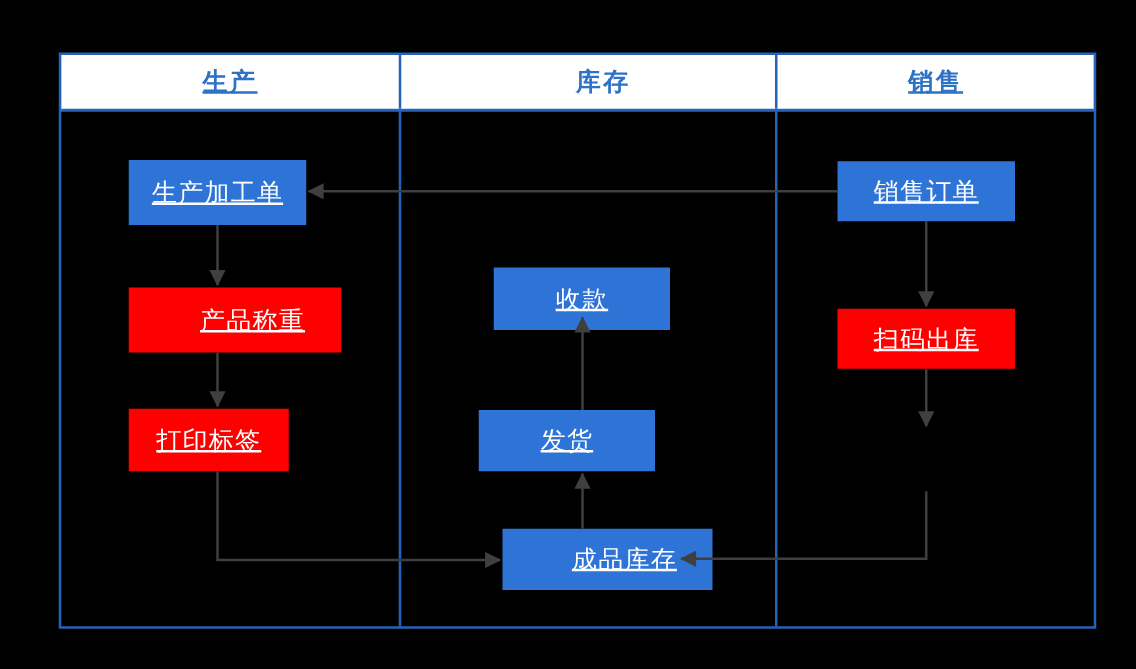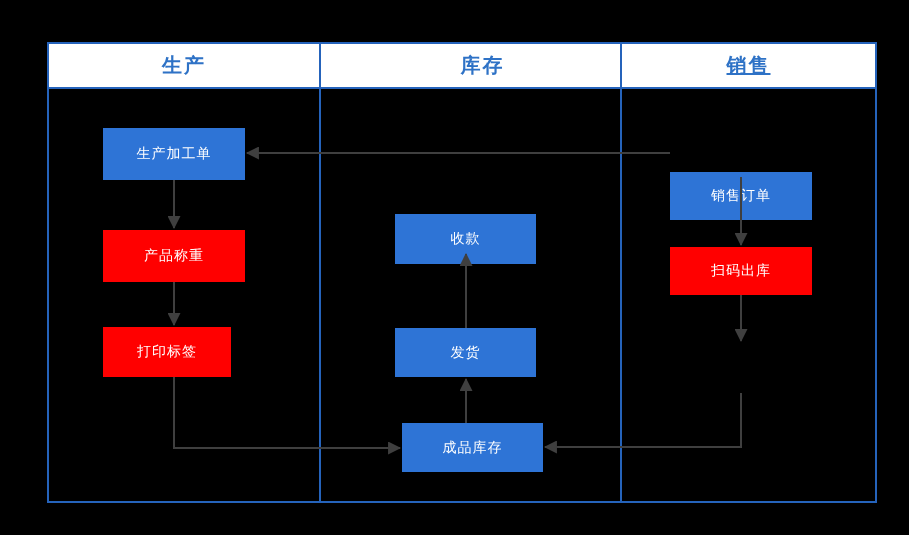--- a/index.html
+++ b/index.html
@@ -28,37 +28,37 @@
     border-bottom:2px solid var(--line-blue);box-sizing:border-box;
     display:flex;
   }
   .lane-header{
     display:flex;align-items:center;justify-content:center;
     font-size:20px;font-weight:bold;color:var(--header-text);
     box-sizing:border-box;letter-spacing:2px;
   }
   .lane-body-row{flex:1;display:flex;}
   .lane-body{box-sizing:border-box;}
-  .c1{width:272px;flex:0 0 272px;border-right:2px solid var(--line-blue);}
+  .c1{width:272px;flex:0 0 272px;border-right:2px solid var(--line-blue);text-decoration:underline;}
   .c2{width:277px;flex:0 0 277px;border-right:2px solid var(--line-blue);margin-left:24px;}
   .c3{flex:1;text-decoration:underline;}
   
   .node{
     position:absolute;display:flex;align-items:center;justify-content:center;
-    color:var(--node-text);font-size:14px;letter-spacing:1px;z-index:3;
+    color:var(--node-text);font-size:20px;letter-spacing:1px;z-index:3;text-decoration:underline;
   }
   .blue{background:var(--node-blue);}
   .red{background:var(--node-red);}
   .n-production{left:103px;top:128px;width:142px;height:52px;}
-  .n-weigh{left:103px;top:230px;width:142px;height:52px;}
+  .n-weigh{left:103px;top:230px;width:142px;height:52px;padding-left:28px;}
   .n-print{left:103px;top:327px;width:128px;height:50px;}
   .n-payment{left:395px;top:202px;width:141px;height:50px;margin-top:12px;}
-  .n-ship{left:395px;top:328px;width:141px;height:49px;}
-  .n-inventory{left:402px;top:423px;width:141px;height:49px;}
-  .n-salesorder{left:670px;top:129px;width:142px;height:48px;margin-top:43px;}
+  .n-ship{left:383px;top:328px;width:141px;height:49px;}
+  .n-inventory{left:402px;top:423px;width:141px;height:49px;padding-left:27px;}
+  .n-salesorder{left:670px;top:129px;width:142px;height:48px;}
   .n-scanout{left:670px;top:247px;width:142px;height:48px;}
   .n-salesslip{left:670px;top:343px;width:141px;height:50px;}
   
   .edges{position:absolute;left:0;top:0;width:909px;height:535px;z-index:4;pointer-events:none;}
   .edge{stroke:var(--arrow);stroke-width:2;fill:none;}
 </style>
 </head>
 <body>
 
 <div class="canvas">

